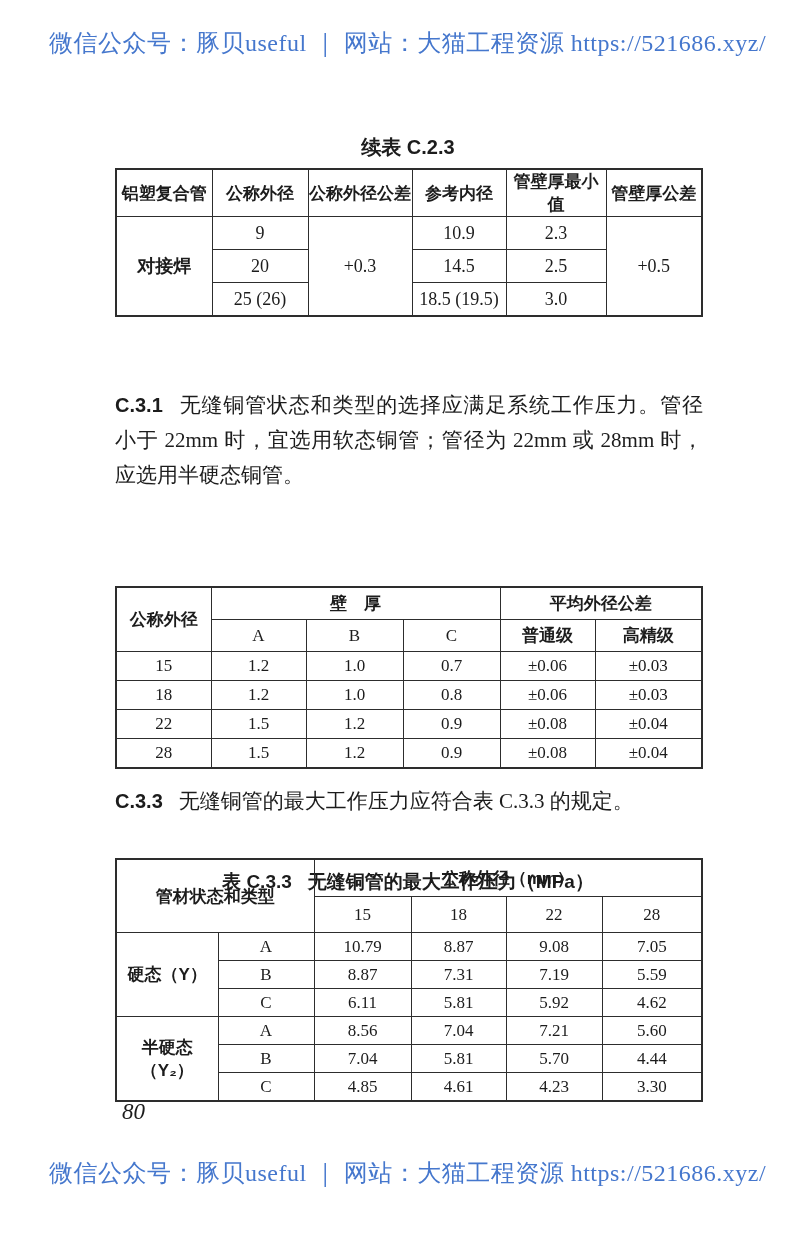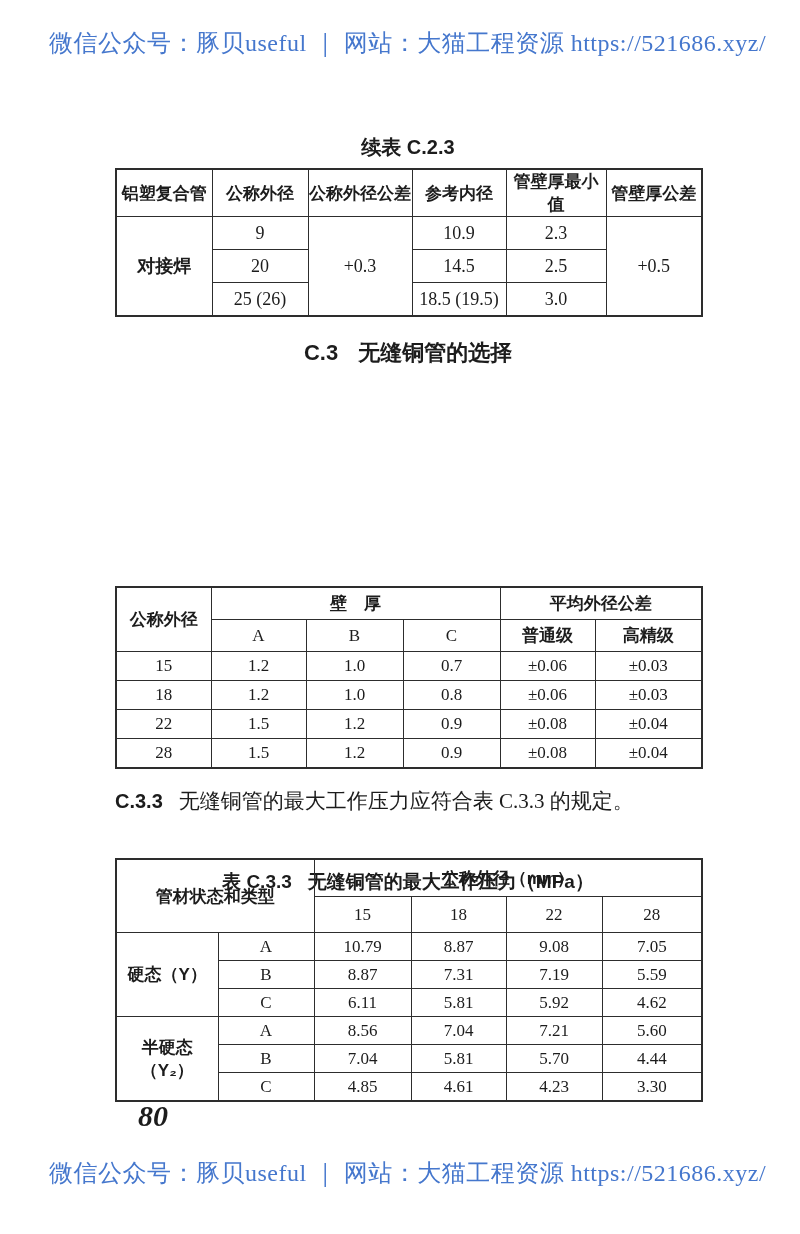--- a/index.html
+++ b/index.html
@@ -65,22 +65,22 @@
   .t1 td{height:32px;font-size:18px;}
   .t2{top:586px;width:586px;}
   .t2 tr.h1 th{height:31px;}
   .t2 tr.h2 th{height:31px;}
   .t2 td{height:28px;}
   .t3{top:858px;width:586px;}
   .t3 tr.h1 th{height:36px;margin-top:16px;}
   .t3 tr.h2 th{height:35px;}
   .t3 td{height:27px;}
   .pagenum{
-    position:absolute;left:138px;top:1099px;
-    font-size:30px;font-style:italic;font-weight:bold;
+    position:absolute;left:122px;top:1099px;
+    font-size:23px;font-style:italic;
   }
 </style>
 </head>
 <body>
 
 <div class="page">
 
   <div class="wm wm-top">微信公众号：豚贝useful ｜ 网站：大猫工程资源 https://521686.xyz/</div>
 
   <div class="tbl-title title-c23 hei">续表 C.2.3</div>
@@ -117,24 +117,24 @@
         <td>2.5</td>
       </tr>
       <tr>
         <td>25 (26)</td>
         <td>18.5 (19.5)</td>
         <td>3.0</td>
       </tr>
     </tbody>
   </table>
 
-  <div class="section-heading hei">
-    <span>C.3</span><span class="gap"></span><span>无缝铜管的选择</span>
+
+  <div class="para para-c31">
+    <b class="plabel hei">C.3.1</b><span>无缝铜管状态和类型的选择应满足系统工作压力。管径小于 22mm 时，宜选用软态铜管；管径为 22mm 或 28mm 时，应选用半硬态铜管。</span>
   </div>
-
 
 
 
   <table class="t2">
     <colgroup>
       <col style="width:95px">
         <col style="width:95px">
         <col style="width:97px">
       <col style="width:97px">
         <col style="width:95px">

